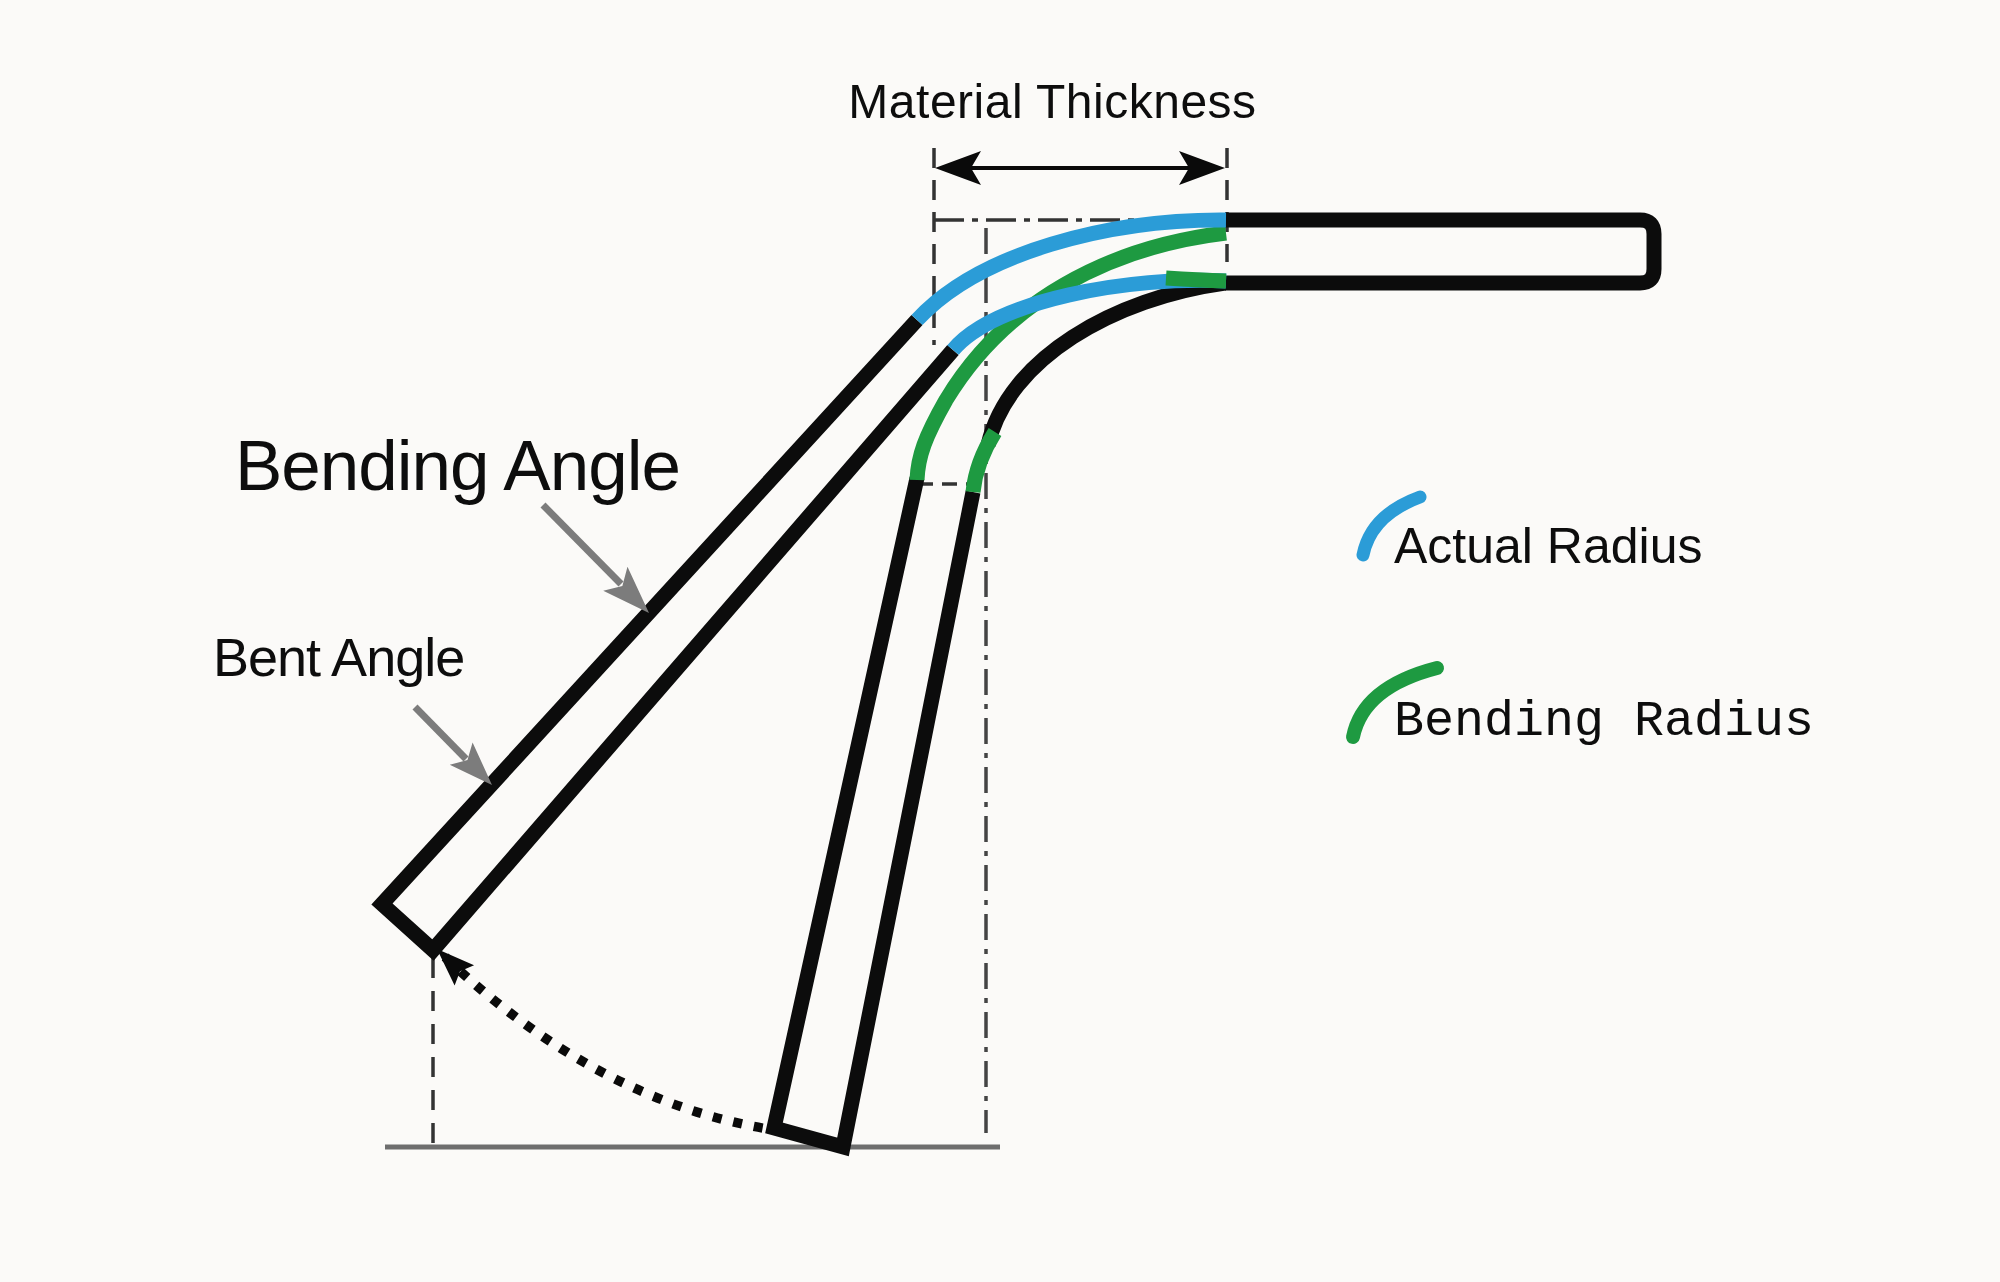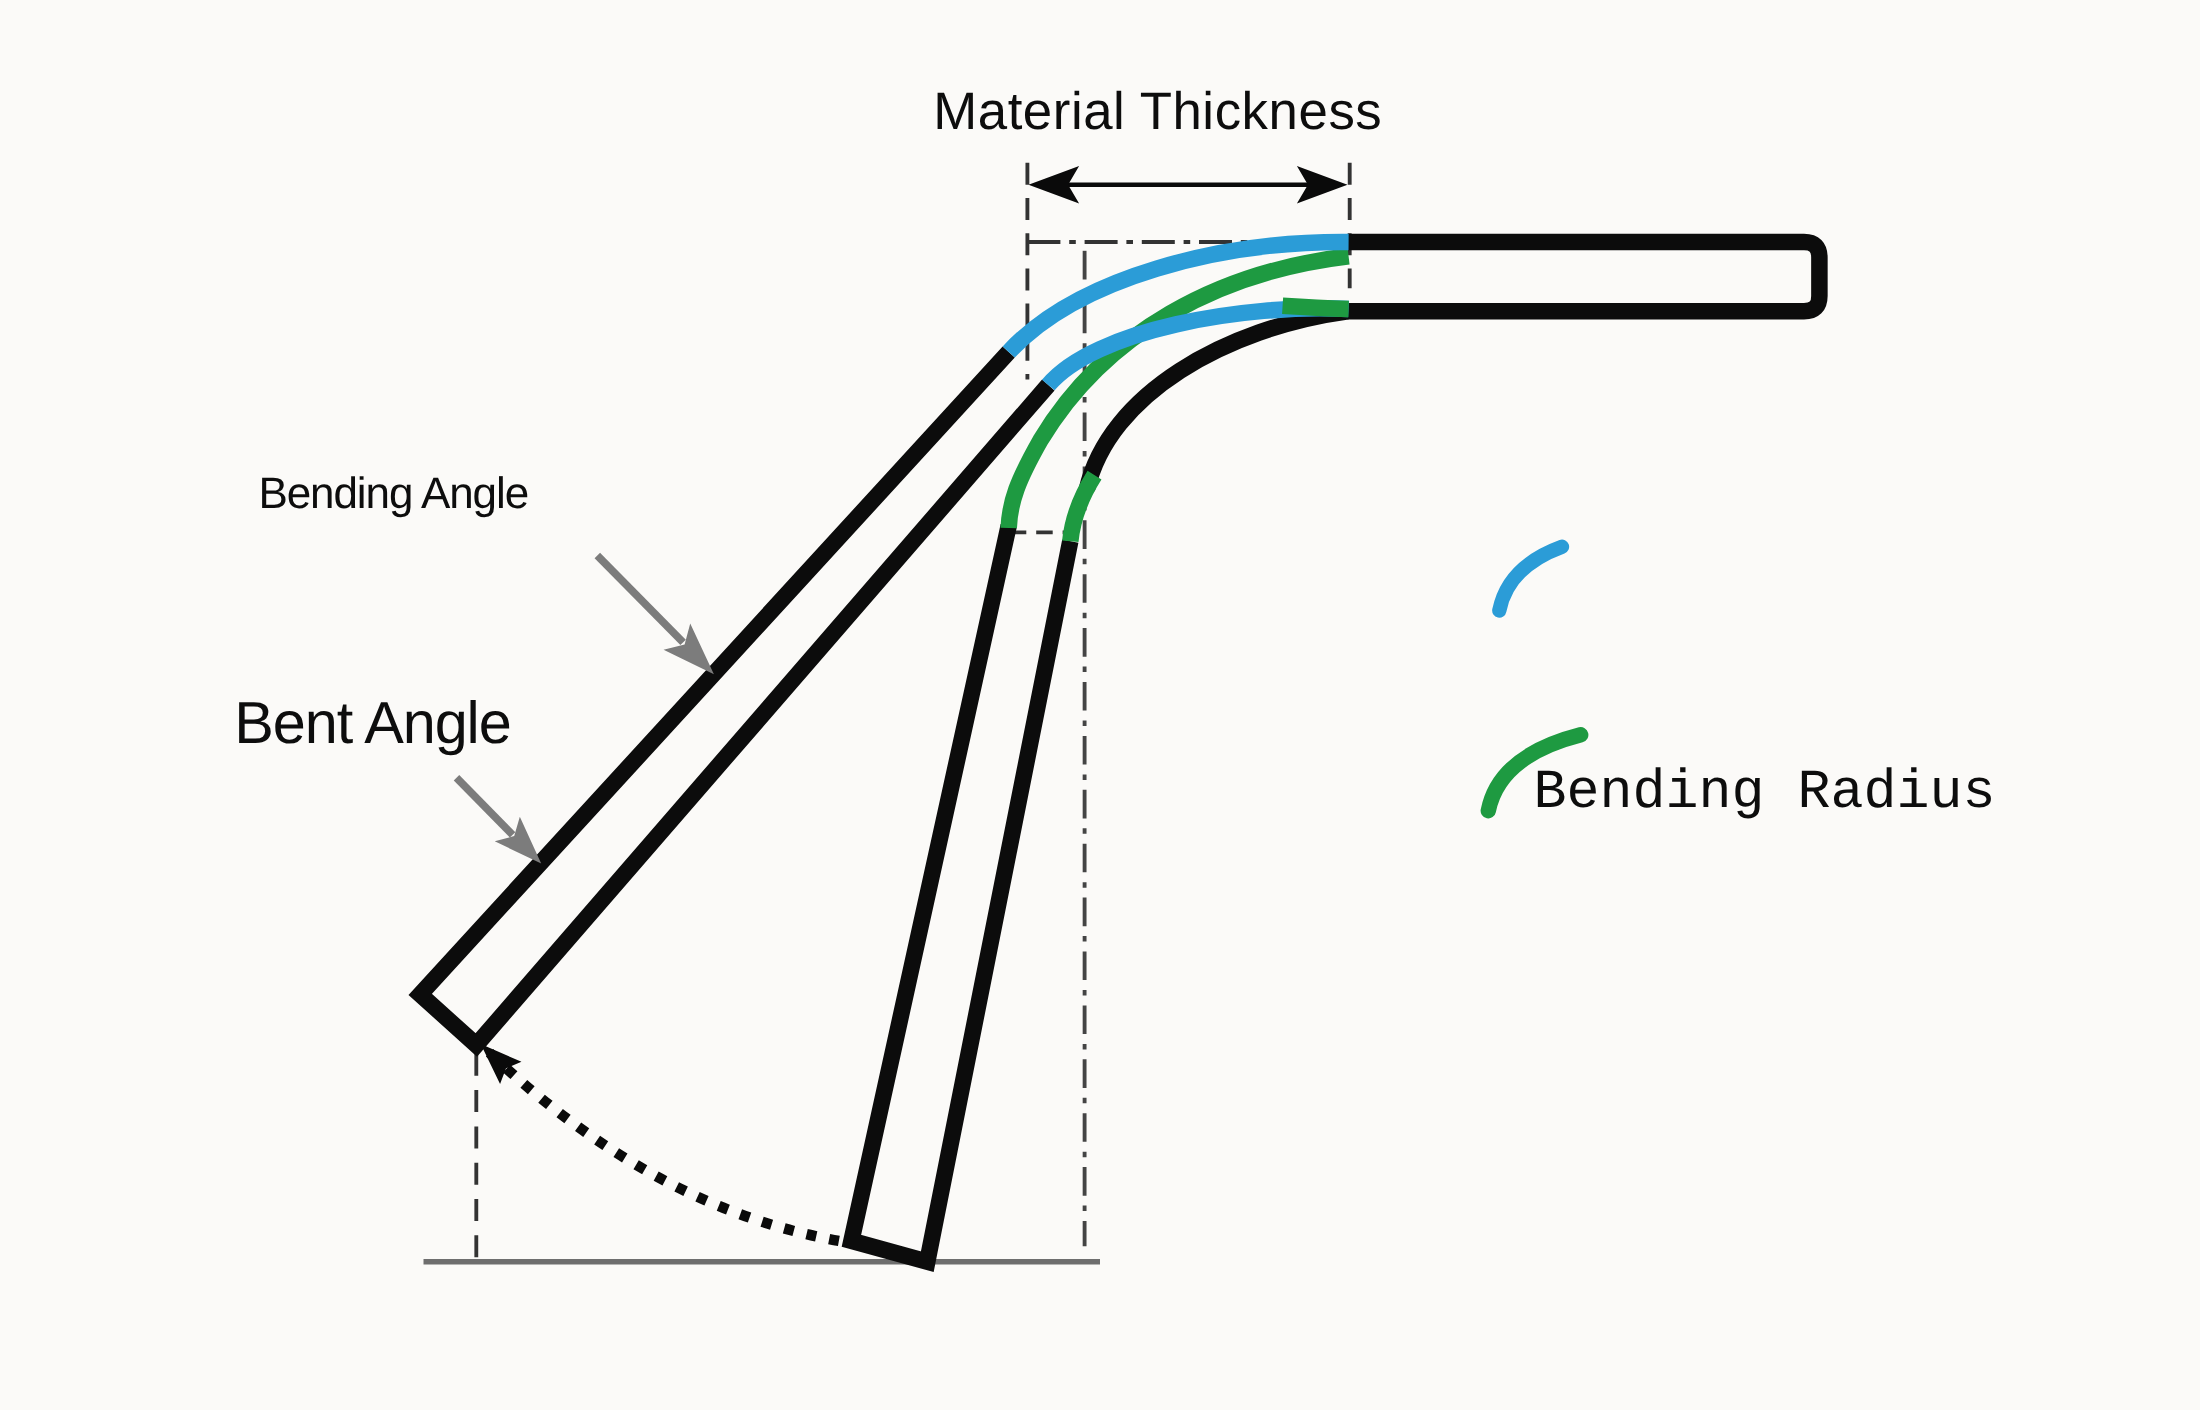--- a/index.html
+++ b/index.html
@@ -31,21 +31,21 @@
     line-height: 1.1;
   }
   .lbl.title {
     left: 830px; top: 76px; width: 445px;
     text-align: center;
     font-size: 48px;
     letter-spacing: 0.5px;
   }
   .lbl.bending-angle {
     left: 235px; top: 427px;
-    font-size: 40px;
+    font-size: 71px;
     letter-spacing: -1px;
   }
   .lbl.bent-angle {
     left: 213px; top: 628px;
     font-size: 54px;
     letter-spacing: -1px;
   }
   .lbl.legend-1 {
     left: 1394px; top: 519px;
     font-size: 50px;
@@ -119,16 +119,17 @@
       <path d="M1353,737 Q1363,687 1437,668" stroke-width="14" stroke="#1E9A41"></path>
     </g>
   </svg>
 
   <div class="lbl title">Material Thickness</div>
 
   <div class="lbl bending-angle">Bending Angle</div>
 
   <div class="lbl bent-angle">Bent Angle</div>
 
+  <div class="lbl legend-1">Actual Radius</div>
 
   <div class="lbl legend-2">Bending Radius</div>
 
 </div>
 
 </body></html>

